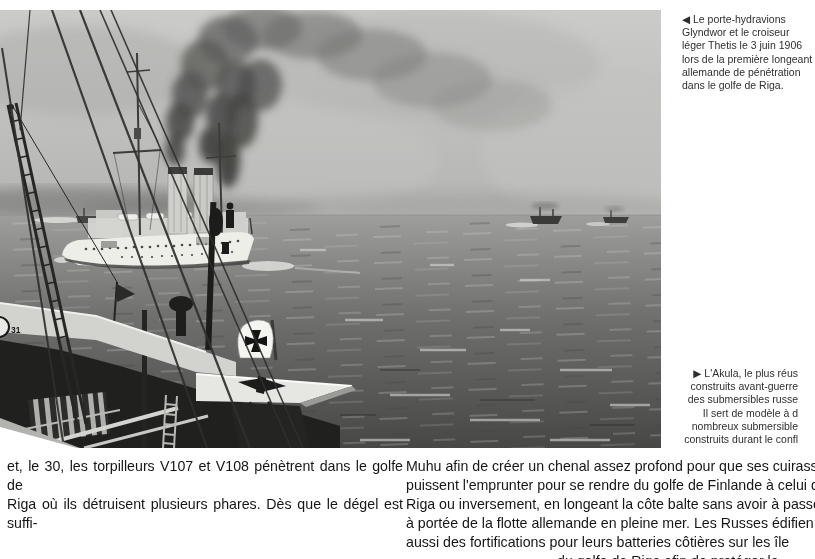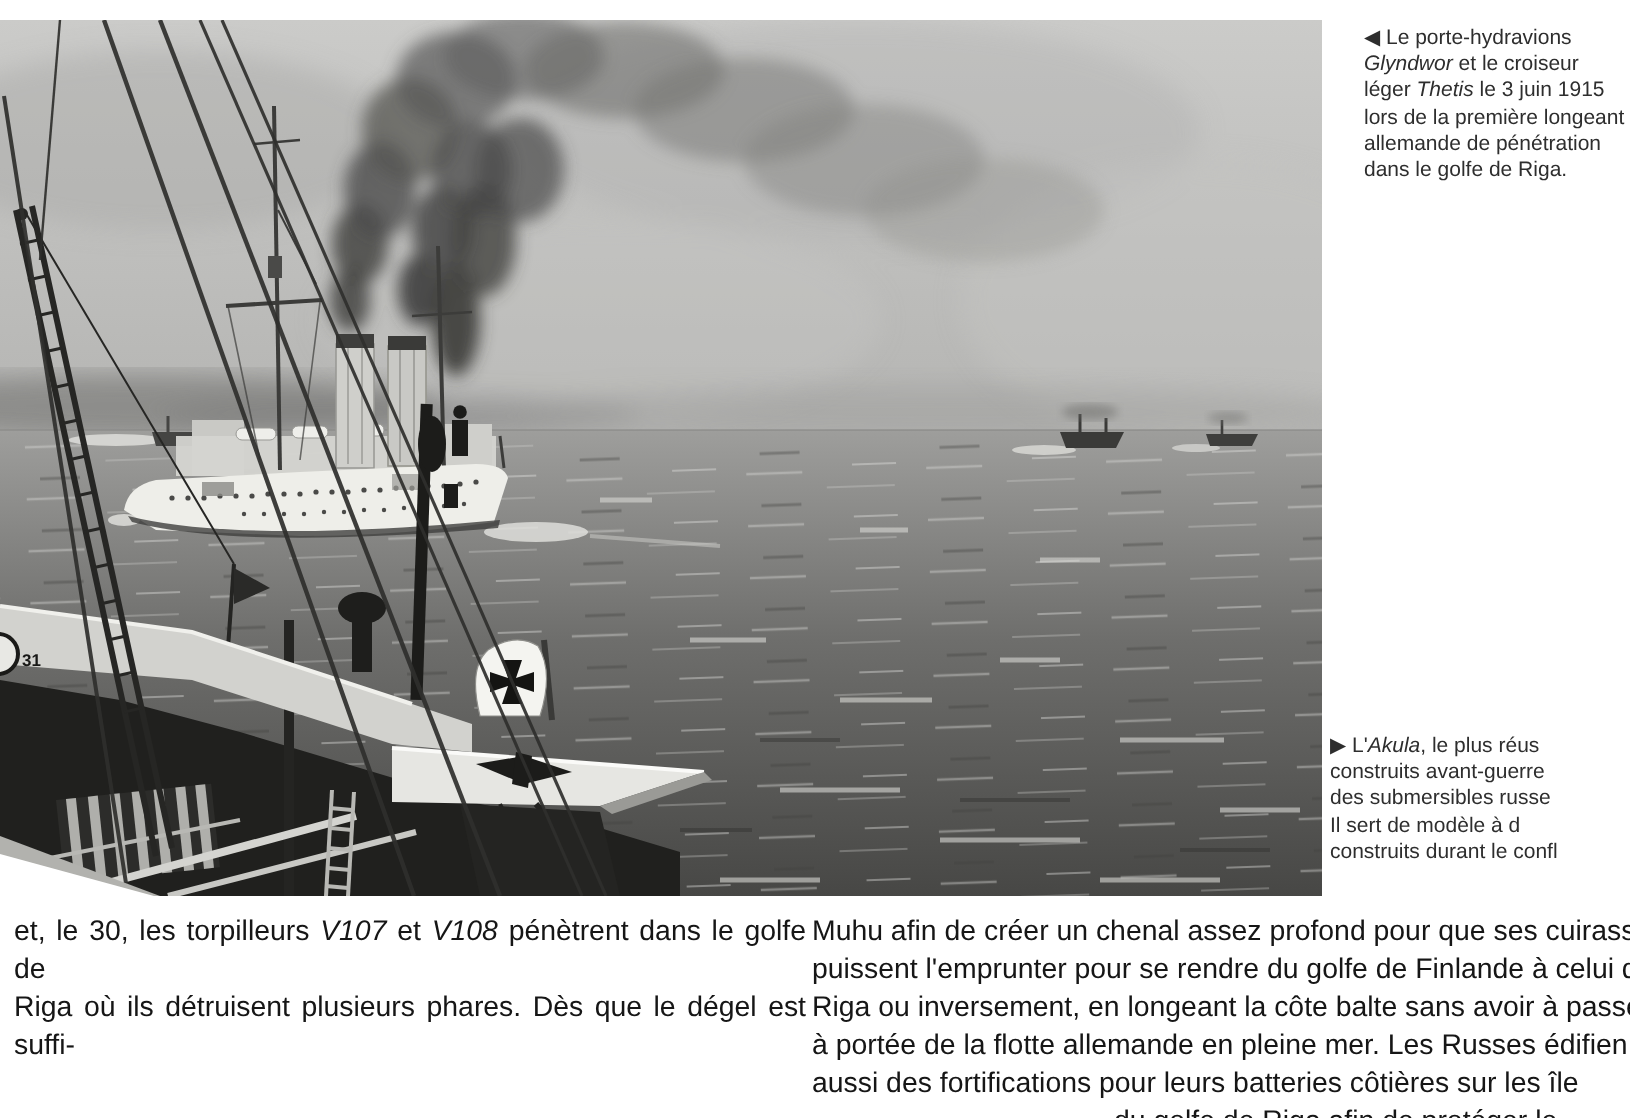--- a/index.html
+++ b/index.html
@@ -5,30 +5,30 @@
   html,body{margin:0;padding:0;background:#ffffff;}
   #canvas{
     position:relative;width:815px;height:559px;overflow:hidden;background:#ffffff;
     font-family:"Liberation Sans","DejaVu Sans",sans-serif;
   }
   
   #photo{position:absolute;left:0;top:10px;width:661px;height:438px;}
   
   .cap{position:absolute;font-size:10.5px;line-height:13.2px;color:#2e2e2e;}
   #cap-left{left:682px;top:13px;width:134px;text-align:left;}
-  #cap-right{right:0;top:367px;width:150px;text-align:left;}
+  #cap-right{right:17px;top:367px;width:150px;text-align:right;}
   .cap .line{white-space:nowrap;}
   
   .col{position:absolute;top:457px;font-size:14.2px;line-height:19px;color:#161616;}
   #col-left{left:7px;width:396px;}
   #col-right{left:406px;width:430px;}
   #col-left .line{text-align:justify;text-align-last:justify;}
   #col-right .line{white-space:nowrap;}
   .line.indent{margin-left:151px;}
-  .it{font-style:italic;}
+  .it{}
 </style>
 </head>
 <body>
 
 <div id="canvas">
 
   <figure id="photo" style="margin:0;">
     <svg width="661" height="438" viewBox="0 0 661 438">
       <defs>
         <linearGradient id="skyG" x1="0" y1="0" x2="0" y2="1">
@@ -316,31 +316,32 @@
       <g>
         <polygon points="0,408 80,438 0,438" fill="#b2b2ae"></polygon>
         <polygon points="0,417 77,438 0,438" fill="#ffffff"></polygon>
       </g>
     </svg>
   </figure>
 
   <div id="cap-left" class="cap">
       <div class="line"><span>◀ </span><span>Le porte-hydravions</span></div>
       <div class="line"><span class="it">Glyndwor</span><span> et le croiseur</span></div>
-      <div class="line"><span>léger </span><span class="it">Thetis</span><span> le 3 juin 1915</span></div>
+      <div class="line"><span>léger </span><span class="it">Thetis</span><span> le 3 juin 1906</span></div>
       <div class="line"><span>lors de la première longeant</span></div>
       <div class="line"><span>allemande de pénétration</span></div>
       <div class="line"><span>dans le golfe de Riga.</span></div>
     </div>
 
   <div id="cap-right" class="cap">
       <div class="line"><span>▶ </span><span>L'</span><span class="it">Akula</span><span>, le plus réus</span></div>
       <div class="line"><span>construits avant-guerre</span></div>
       <div class="line"><span>des submersibles russe</span></div>
       <div class="line"><span>Il sert de modèle à d</span></div>
+      <div class="line"><span>nombreux submersible</span></div>
       <div class="line"><span>construits durant le confl</span></div>
     </div>
 
   <div id="col-left" class="col">
       <div class="line"><span>et, le 30, les torpilleurs </span><span class="it">V107</span><span> et </span><span class="it">V108</span><span> pénètrent dans le golfe de</span></div>
       <div class="line"><span>Riga où ils détruisent plusieurs phares. Dès que le dégel est suffi-</span></div>
     </div>
 
   <div id="col-right" class="col">
       <div class="line"><span>Muhu afin de créer un chenal assez profond pour que ses cuirassé</span></div>

